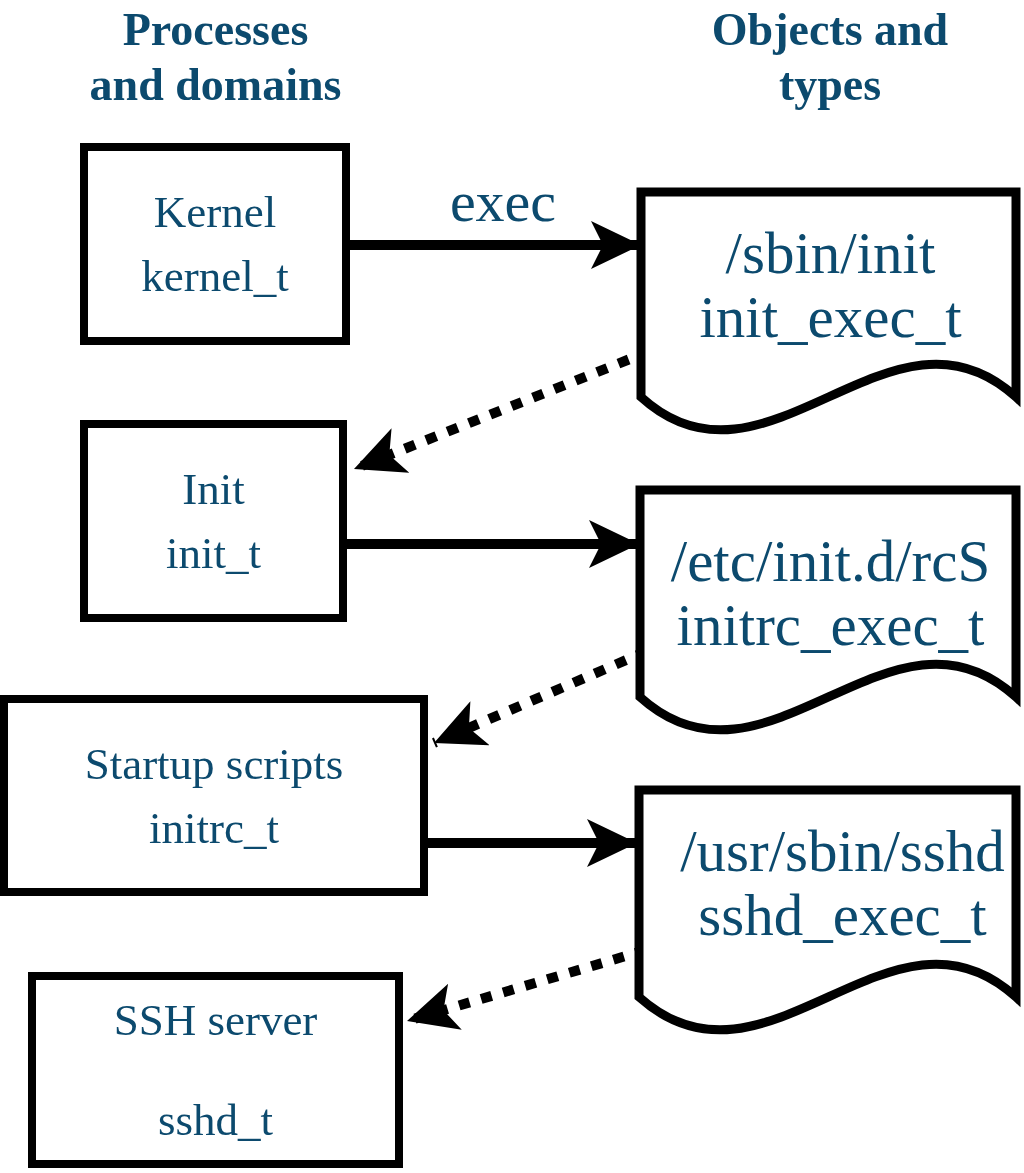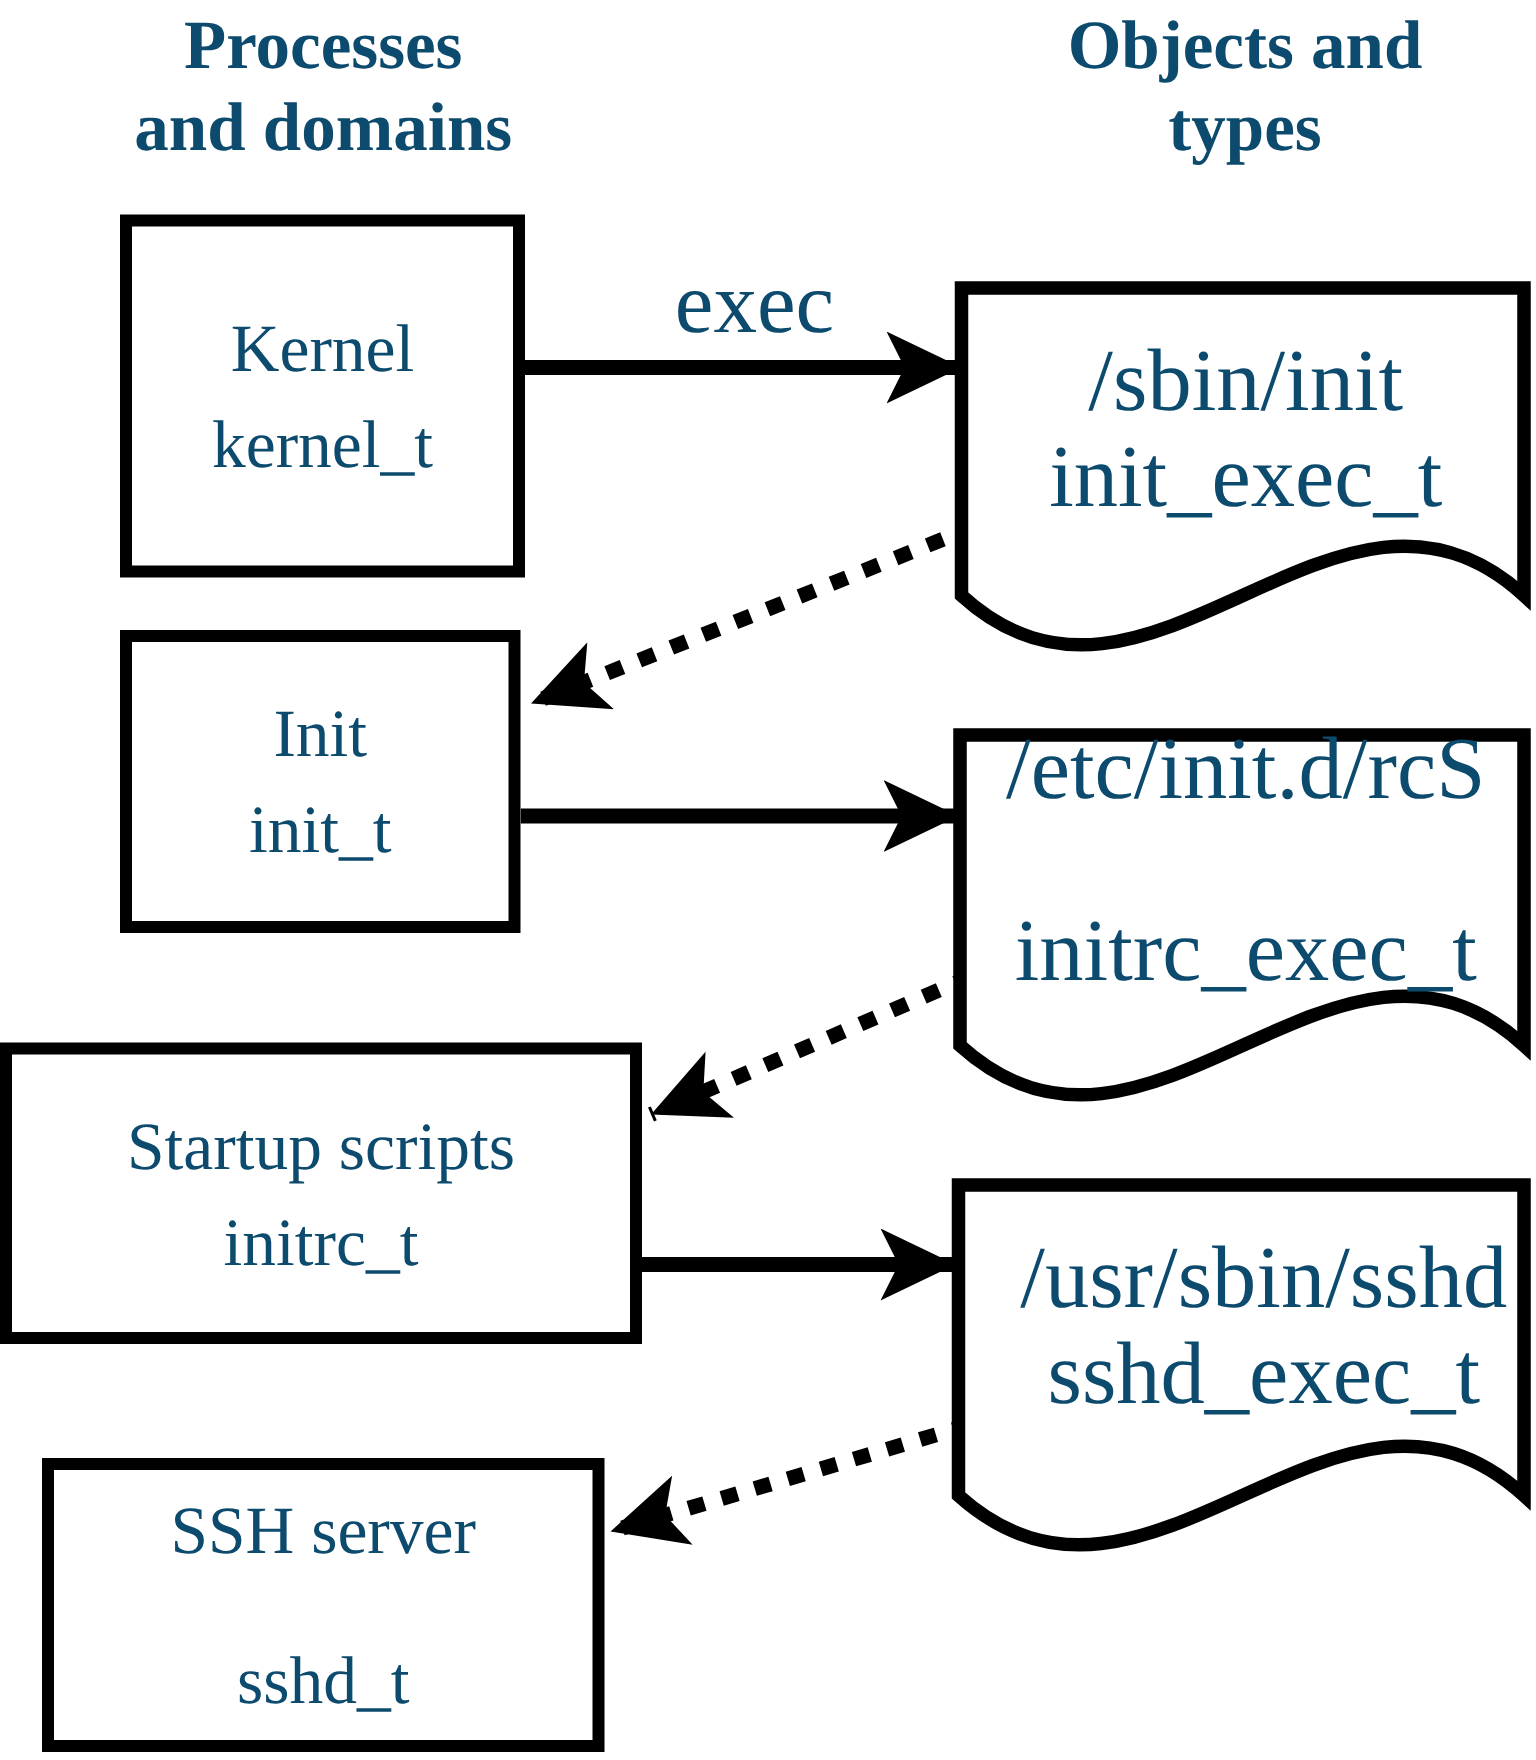--- a/index.html
+++ b/index.html
@@ -39,39 +39,39 @@
     border: 8px solid #000000;
     background: #ffffff;
     display: flex;
     flex-direction: column;
     align-items: center;
     justify-content: center;
     text-align: center;
     font-size: 45px;
     line-height: 64px;
   }
-  .box-kernel  { left: 80px; top: 143px; width: 270px; height: 242px; }
+  .box-kernel  { left: 80px; top: 143px; width: 270px; height: 202px; }
   .box-init    { left: 80px; top: 420px; width: 267px; height: 202px; }
   .box-initrc  { left: 0px;  top: 695px; width: 428px; height: 201px; }
   .box-sshd    { left: 28px; top: 972px; width: 375px; height: 196px; gap: 36px; }
   .doc-label {
     position: absolute;
     display: flex;
     flex-direction: column;
     align-items: center;
     justify-content: center;
     text-align: center;
     font-size: 59px;
     line-height: 64px;
     width: 371px;
     height: 185px;
     pointer-events: none;
   }
   .doc-label.d1 { left: 645px; top: 192px; }
-  .doc-label.d2 { left: 645px; top: 480px; justify-content: space-between; }
+  .doc-label.d2 { left: 645px; top: 500px; }
   .doc-label.d3 { left: 645px; top: 790px; margin-left: 12px; }
   .edge-label {
     position: absolute;
     left: 408px;
     top: 177px;
     width: 190px;
     text-align: center;
     font-size: 58px;
     line-height: 50px;
   }

